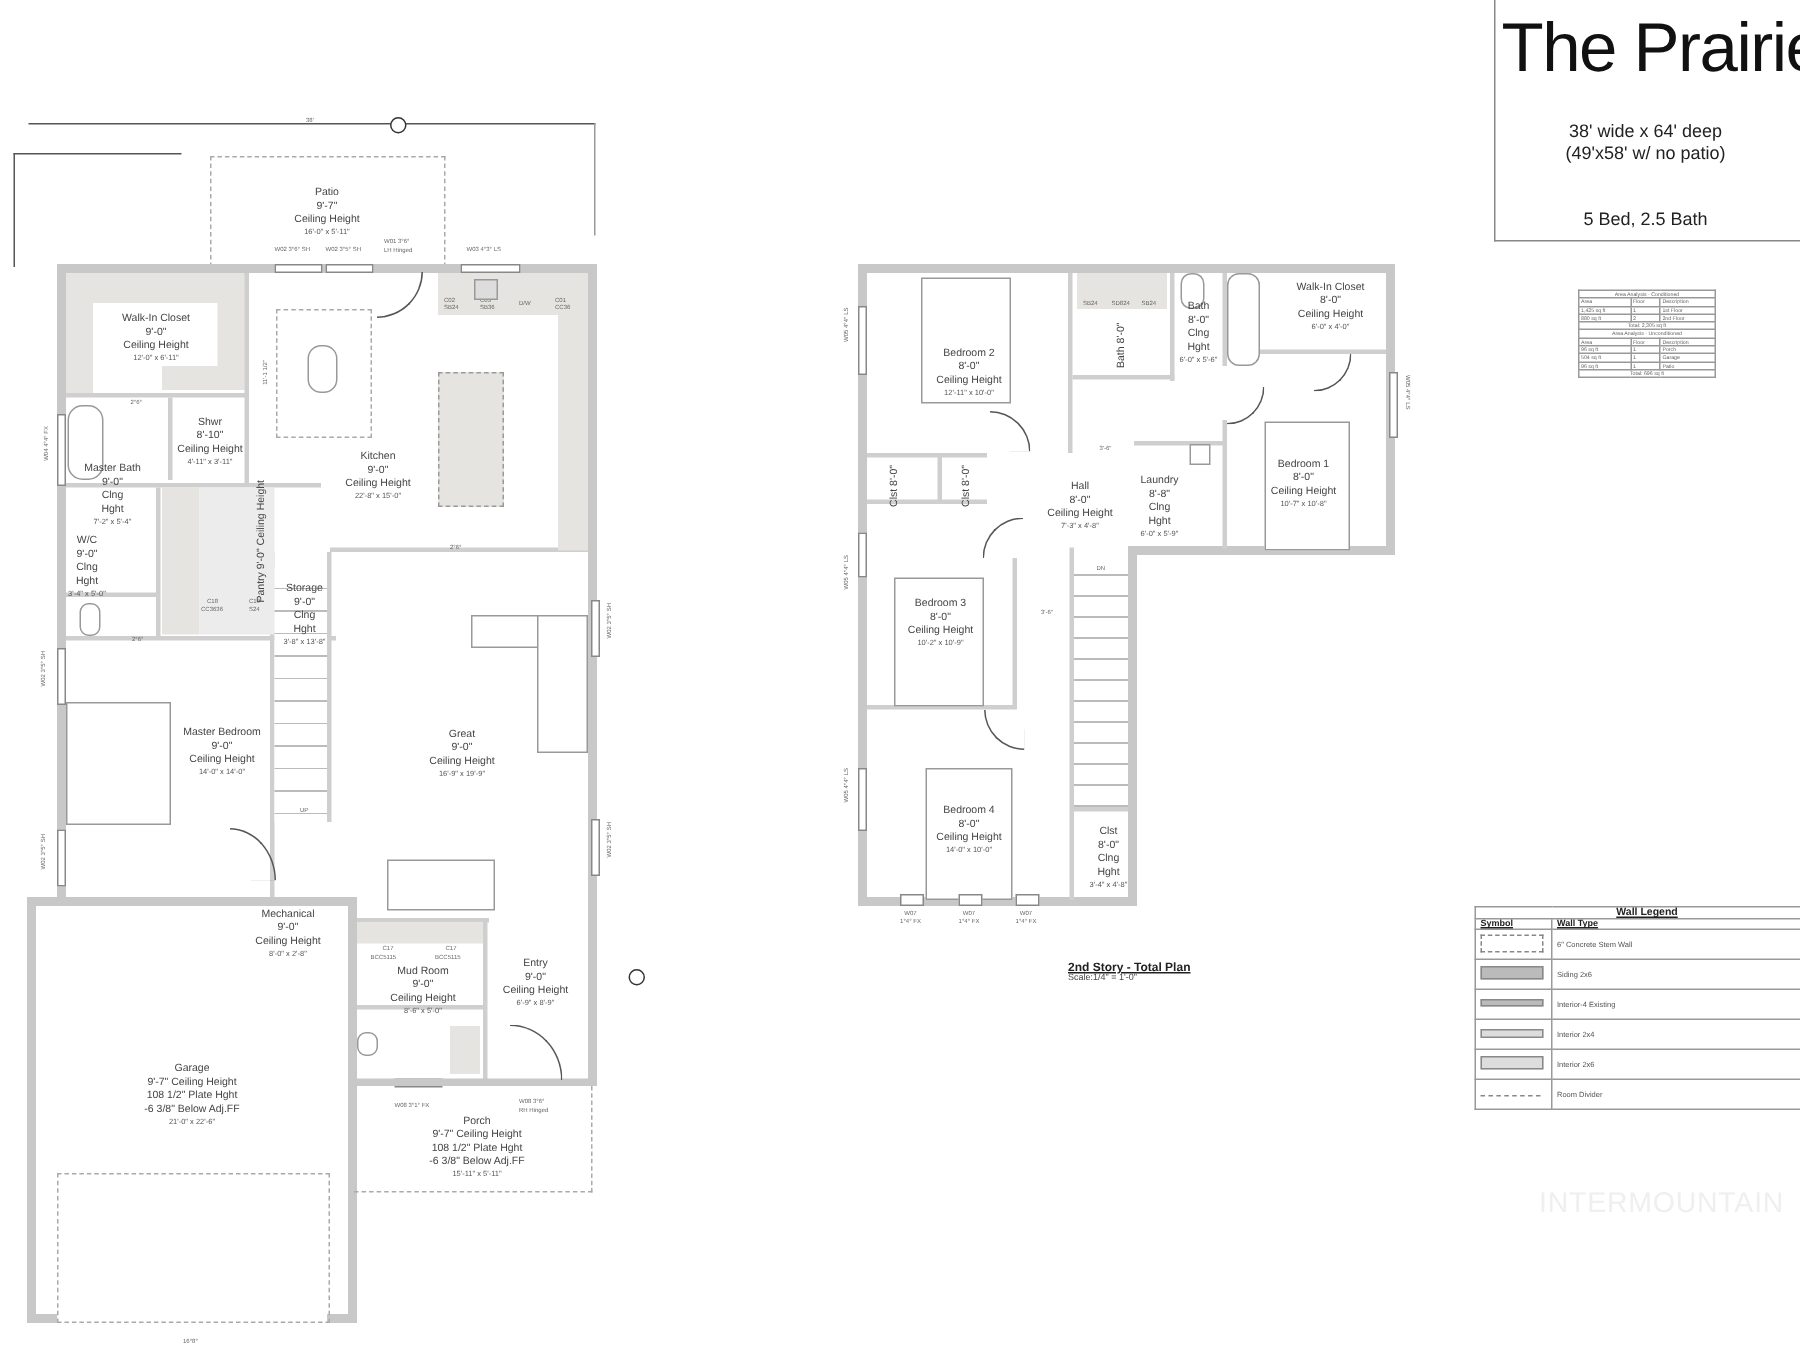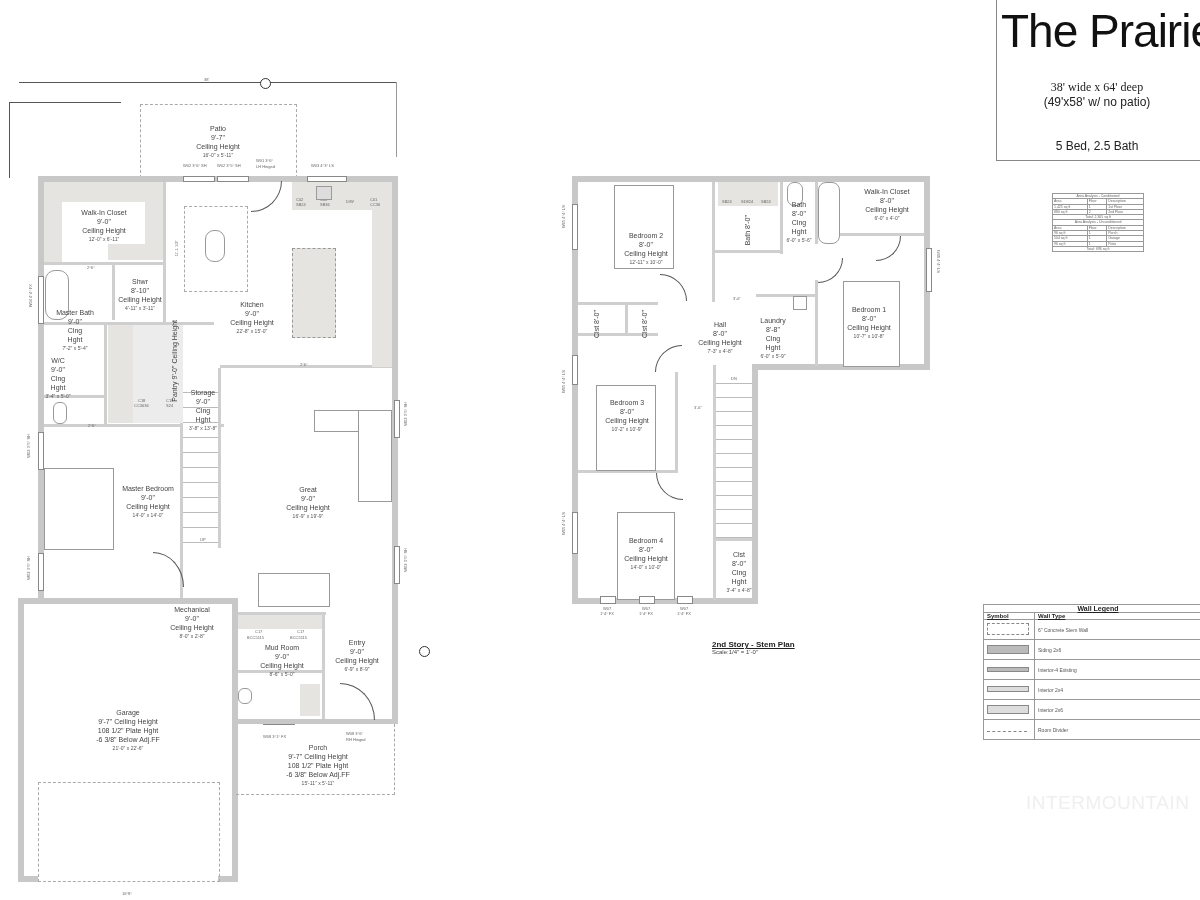--- a/index.html
+++ b/index.html
@@ -28,21 +28,21 @@
   .sym{display:inline-block;width:40px;height:5px;border:1px solid #888;background:#ccc;}
   #watermark{position:absolute;left:1026px;top:792px;font-size:19px;color:#efefef;letter-spacing:0.5px;}
   #plan-title{position:absolute;left:712px;top:640px;font-size:8px;font-weight:bold;color:#222;text-decoration:underline;}
   #plan-scale{position:absolute;left:712px;top:649px;font-size:6px;color:#444;}
 </style>
 </head>
 <body>
 
 <div id="title-box">
   <div class="t">The Prairie</div>
-  <div class="s" style="top:82px;font-family:Liberation Serif, serif;">38' wide x 64' deep</div>
+  <div class="s" style="top:82px;">38' wide x 64' deep</div>
   <div class="s" style="top:97px;">(49'x58' w/ no patio)</div>
   <div class="s" style="top:141px;">5 Bed, 2.5 Bath</div>
 </div>
 
 <table id="area-table">
   <tbody>
       <tr>
         <td colspan="3" style="text-align:center">Area Analysis - Conditioned</td>
       </tr>
   <tr>
@@ -470,15 +470,15 @@
     <span class="dim">14'-0" x 10'-0"</span>
   </div>
   <div class="label" style="left:739px;top:550px;">
     <span>Clst</span><br>
     <span>8'-0"</span><br>
     <span>Clng</span><br>
     <span>Hght</span>
     <span class="dim">3'-4" x 4'-8"</span>
   </div>
 
-  <div id="plan-title">2nd Story - Stem Plan</div>
+  <div id="plan-title">2nd Story - Total Plan</div>
   <div id="plan-scale">Scale:1/4" = 1'-0"</div>
 </div>
 
 </body></html>

